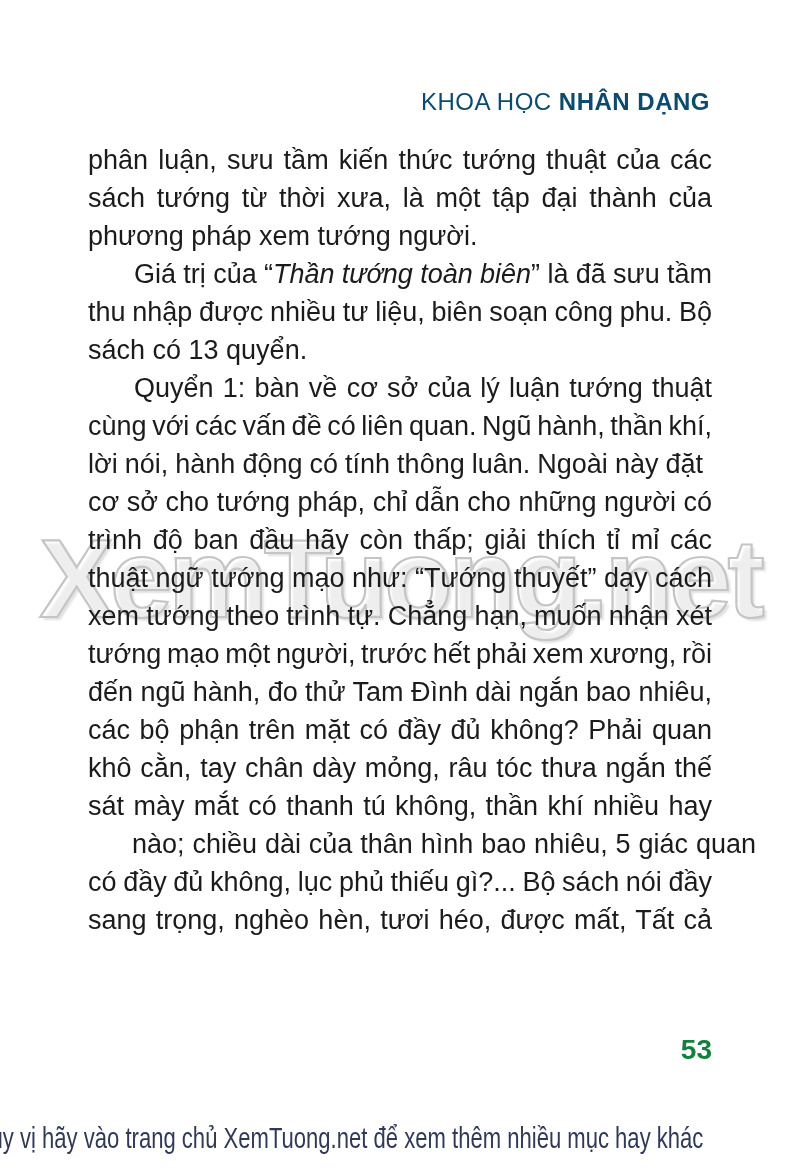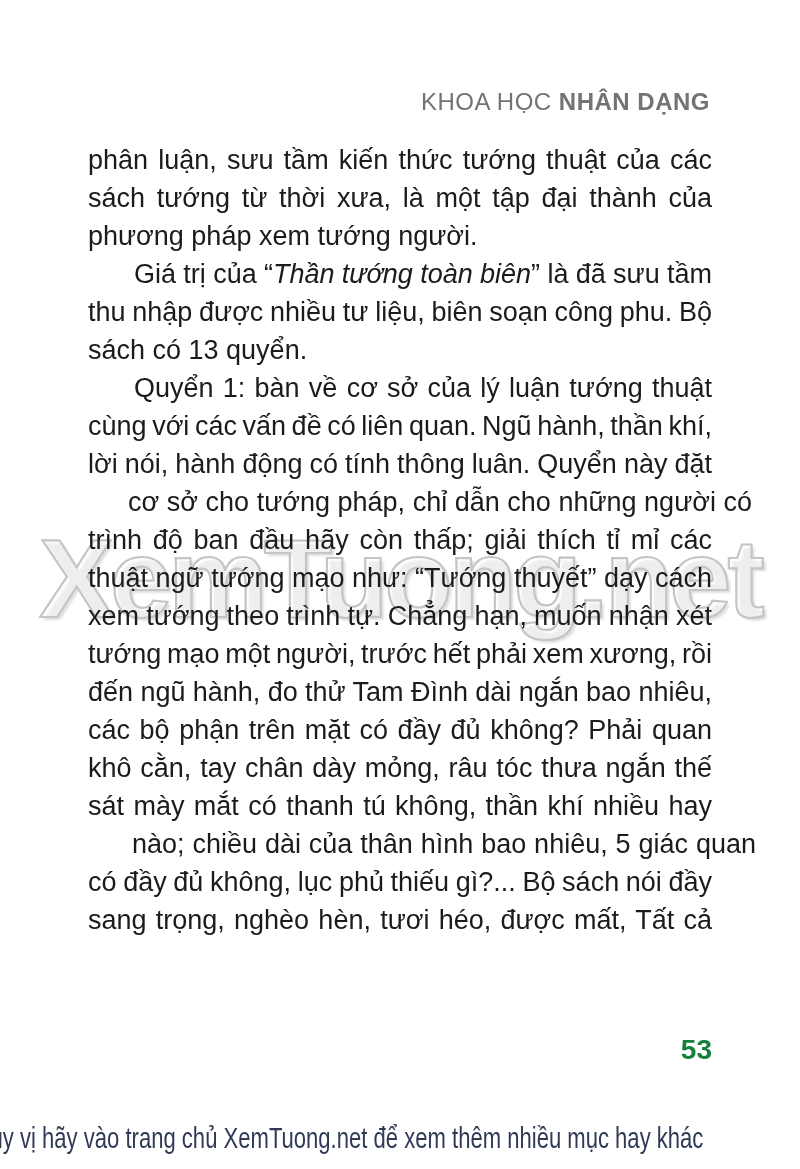--- a/index.html
+++ b/index.html
@@ -11,21 +11,21 @@
     font-family: "Liberation Sans", "DejaVu Sans", sans-serif;
     color: #1b1b1b;
   }
 
   
   .running-header {
     position: absolute;
     top: 88px; right: 90px;
     font-size: 24px;
     letter-spacing: 0.5px;
-    color: #737373;
+    color: #0c4a6e;
     white-space: nowrap;
     text-align: right;
   }
   .running-header .bold { font-weight: bold; }
 
   
   .watermark {
     position: absolute;
     top: 514px; left: 0; width: 800px;
     text-align: center;
@@ -92,22 +92,22 @@
 
 <div class="textblock" id="textblock">
     <div class="bline"><span class="inner" style="word-spacing: 2.63715px;">phân luận, sưu tầm kiến thức tướng thuật của các</span></div>
     <div class="bline"><span class="inner" style="word-spacing: 4.20625px;">sách tướng từ thời xưa, là một tập đại thành của</span></div>
     <div class="bline nojust"><span class="inner">phương pháp xem tướng người.</span></div>
     <div class="bline indent"><span class="inner" style="word-spacing: -0.18125px;"><span>Giá trị của “</span><em>Thần tướng toàn biên</em><span>” là đã sưu tầm</span></span></div>
     <div class="bline"><span class="inner" style="word-spacing: -0.78125px;">thu nhập được nhiều tư liệu, biên soạn công phu. Bộ</span></div>
     <div class="bline nojust"><span class="inner">sách có 13 quyển.</span></div>
     <div class="bline indent"><span class="inner" style="word-spacing: 1.74844px;">Quyển 1: bàn về cơ sở của lý luận tướng thuật</span></div>
     <div class="bline"><span class="inner" style="word-spacing: -1.92188px;">cùng với các vấn đề có liên quan. Ngũ hành, thần khí,</span></div>
-    <div class="bline"><span class="inner" style="word-spacing: -0.467187px;">lời nói, hành động có tính thông luân. Quyển này đặt</span></div>
-    <div class="bline"><span class="inner" style="word-spacing: 0.059375px; margin-left: 40px;">cơ sở cho tướng pháp, chỉ dẫn cho những người có</span></div>
+    <div class="bline"><span class="inner" style="word-spacing: -0.467187px;">lời nói, hành động có tính thông luân. Ngoài này đặt</span></div>
+    <div class="bline"><span class="inner" style="word-spacing: 0.059375px;">cơ sở cho tướng pháp, chỉ dẫn cho những người có</span></div>
     <div class="bline"><span class="inner" style="word-spacing: 3.24006px;">trình độ ban đầu hãy còn thấp; giải thích tỉ mỉ các</span></div>
     <div class="bline"><span class="inner" style="word-spacing: -0.00390625px;">thuật ngữ tướng mạo như: “Tướng thuyết” dạy cách</span></div>
     <div class="bline"><span class="inner" style="word-spacing: -0.359375px;">xem tướng theo trình tự. Chẳng hạn, muốn nhận xét</span></div>
     <div class="bline"><span class="inner" style="word-spacing: -1.76215px;">tướng mạo một người, trước hết phải xem xương, rồi</span></div>
     <div class="bline"><span class="inner" style="word-spacing: -0.15625px;">đến ngũ hành, đo thử Tam Đình dài ngắn bao nhiêu,</span></div>
     <div class="bline"><span class="inner" style="word-spacing: 2.05625px;">các bộ phận trên mặt có đầy đủ không? Phải quan</span></div>
     <div class="bline"><span class="inner" style="word-spacing: 1.30313px;">khô cằn, tay chân dày mỏng, râu tóc thưa ngắn thế</span></div>
     <div class="bline"><span class="inner" style="word-spacing: 1.91094px;">sát mày mắt có thanh tú không, thần khí nhiều hay</span></div>
     <div class="bline"><span class="inner" style="word-spacing: 0.4px; margin-left: 44px;">nào; chiều dài của thân hình bao nhiêu, 5 giác quan</span></div>
     <div class="bline"><span class="inner" style="word-spacing: -0.857955px;">có đầy đủ không, lục phủ thiếu gì?... Bộ sách nói đầy</span></div>

